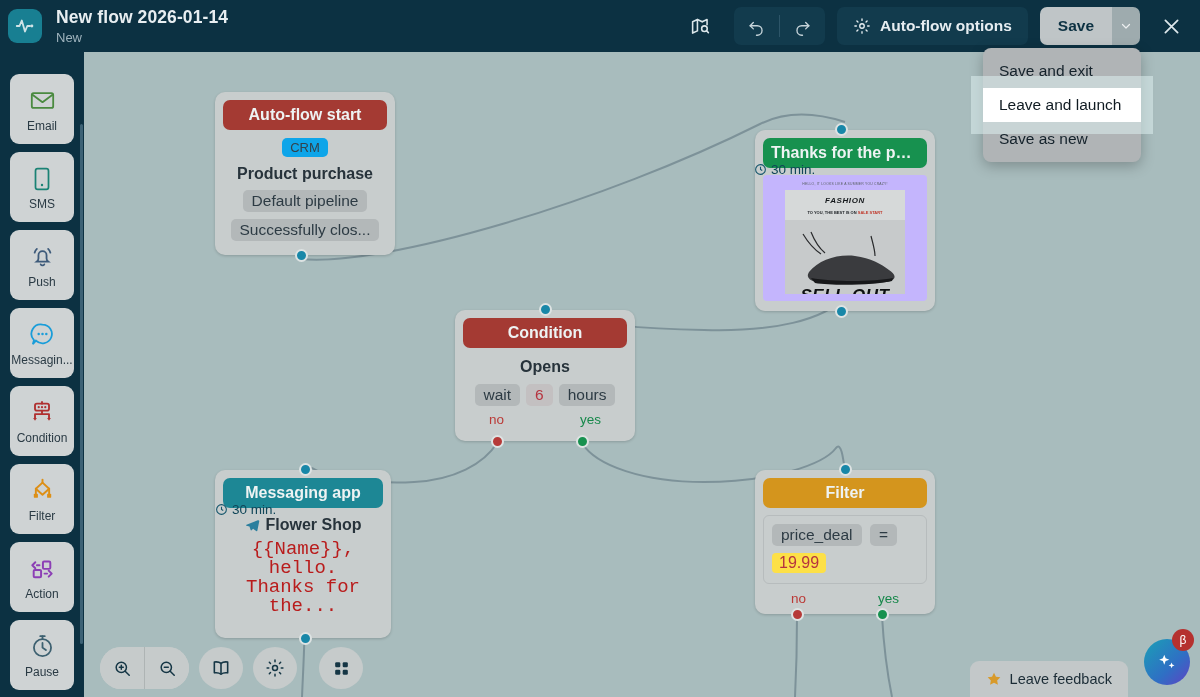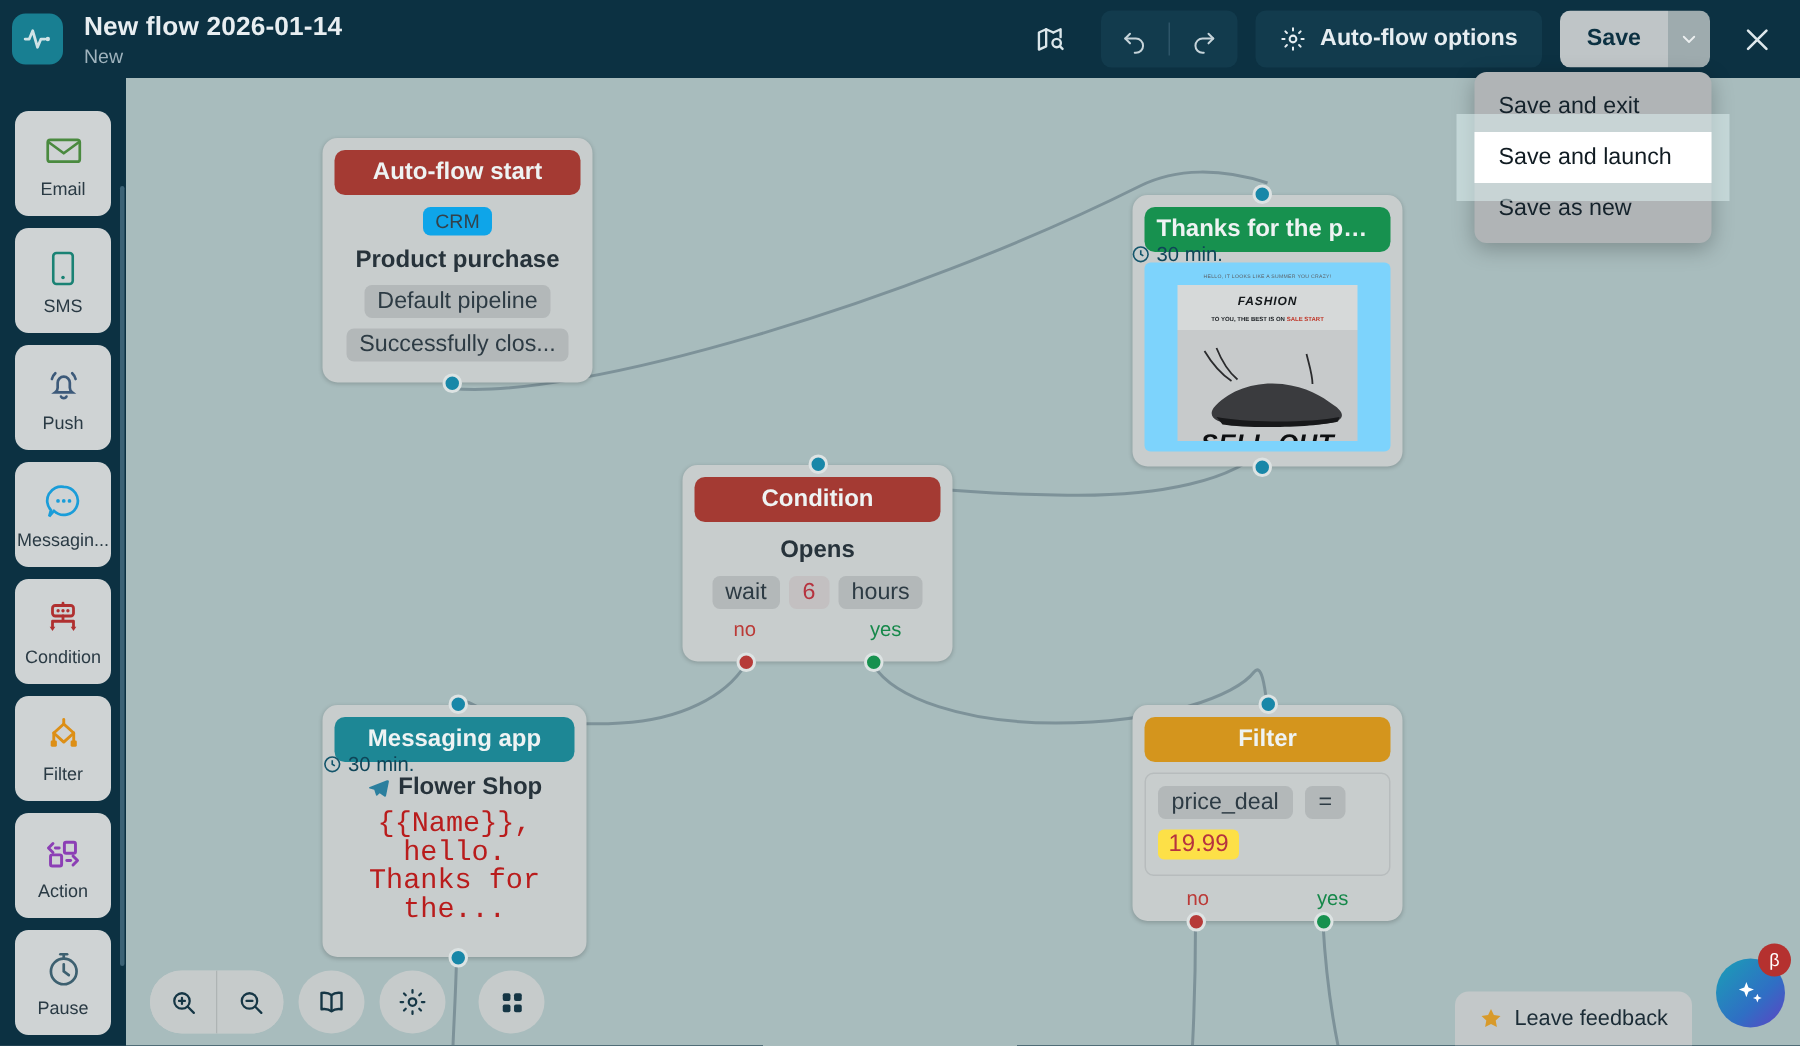--- a/index.html
+++ b/index.html
@@ -164,21 +164,21 @@
   .lbl-no  { color: #bb3a37; font-size: 13.5px; }
   .lbl-yes { color: #16884a; font-size: 13.5px; }
 
   .delay-badge {
     position: absolute; display: flex; align-items: center; gap: 4px;
     font-size: 13.5px; color: #0f4558; z-index: 15; white-space: nowrap;
   }
 
   
   .mail-preview {
-    background: #7dd3fc; border-radius: 4px; margin-top: 7px;
+    background: #c4b5fd; border-radius: 4px; margin-top: 7px;
     height: 126px; overflow: hidden; position: relative;
   }
   .mail-topline { font-size: 3.4px; color: #5a6166; text-align: center; padding-top: 7px; letter-spacing:.2px;}
   .mail-card { background: #d6d9d9; margin: 4px 22px 0; padding: 6px 2px 5px; }
   .mail-fashion { font-size: 8px; font-weight: 800; font-style: italic; color: #14181b; letter-spacing: .6px; text-align:center; }
   .mail-sub { font-size: 4px; color: #1c2024; text-align: center; margin-top: 5px; font-weight:700;}
   .mail-sub .red { color: #c0392b; }
   .shoe-wrap { margin: 0 22px; background: #c7cacb; height: 74px; position: relative; overflow: hidden; }
   .sellout {
     position: absolute; left: 0; right: 0; top: 40px;
@@ -303,21 +303,21 @@
           <svg width="21" height="21" viewBox="0 0 24 24" fill="none" stroke="#dde7eb" stroke-width="2" stroke-linecap="round">
               <path d="M5 5l14 14M19 5L5 19"></path>
             </svg>
         </span>
       </button>
     </div>
   </div>
 
   <div class="save-menu">
     <div class="save-menu-item">Save and exit</div>
-    <div class="save-menu-item hl">Save and launch</div>
+    <div class="save-menu-item hl">Leave and launch</div>
     <div class="save-menu-item">Save as new</div>
   </div>
 
   <div class="sidebar">
 
     <div class="side-item">
       <span class="side-icon">
         <svg width="27" height="27" viewBox="0 0 24 24" fill="none" stroke="#4a8a3f" stroke-width="1.6" stroke-linejoin="round">
             <rect x="2.5" y="5.5" width="19" height="13" rx="1.5"></rect>
             <path d="M2.5 6.5L12 13.5l9.5-7"></path>

